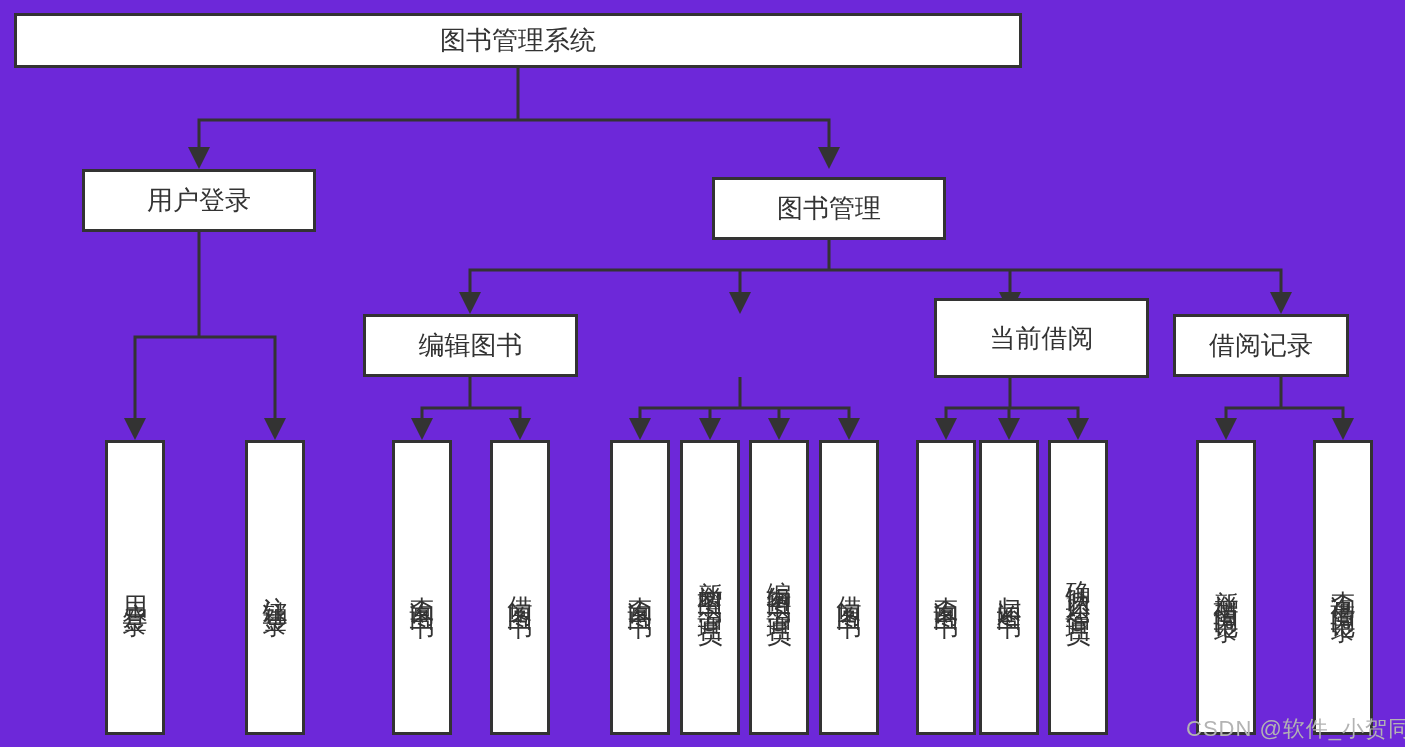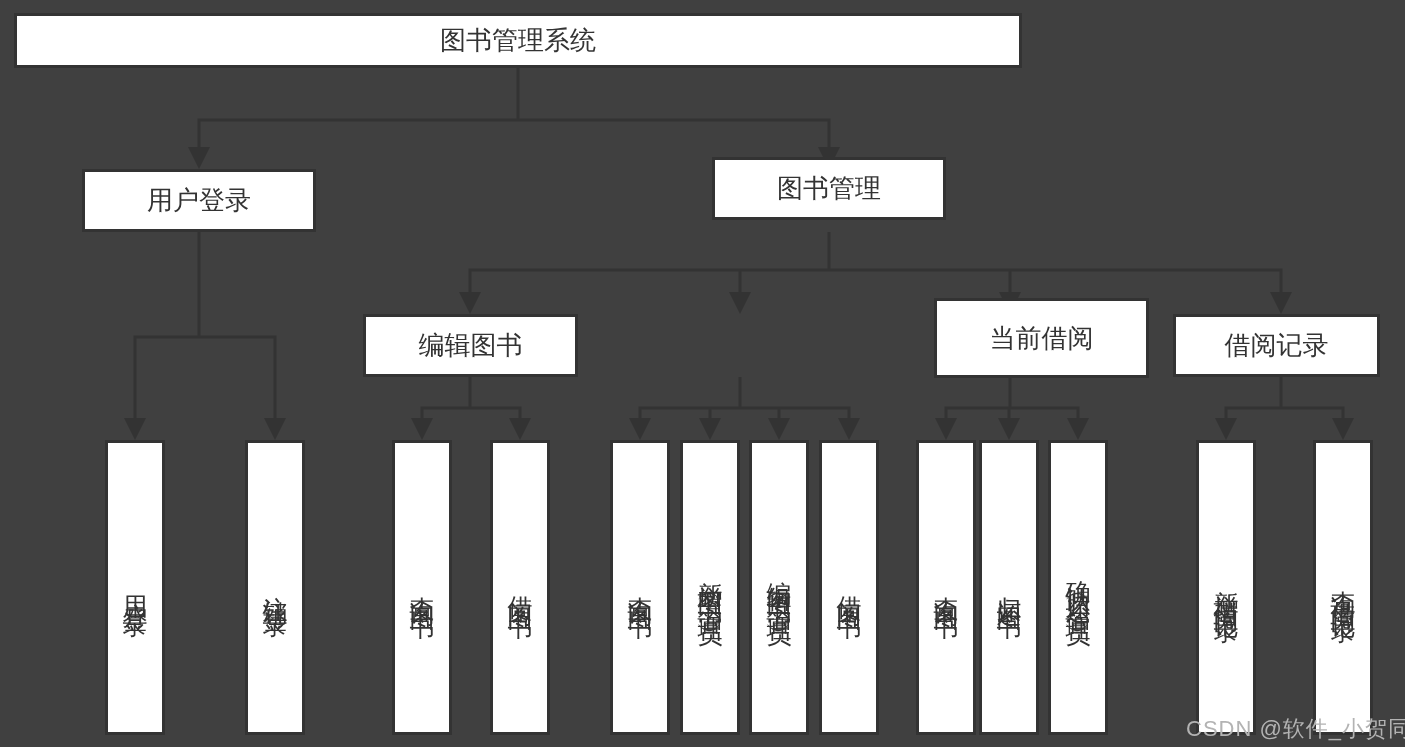--- a/index.html
+++ b/index.html
@@ -2,21 +2,21 @@
 <html><head>
 <meta charset="utf-8">
 <style>
   * { margin: 0; padding: 0; box-sizing: border-box; }
   html, body { background: #ffffff; }
   body { font-family: "Liberation Sans", sans-serif; }
   .canvas {
     position: relative;
     width: 1405px;
     height: 747px;
-    background: #404040;
+    background: #6d28d9;
     overflow: hidden;
     color: #333333;
   }
   svg.connectors {
     position: absolute;
     left: 0; top: 0;
     width: 1405px; height: 747px;
   }
   .node {
     position: absolute;
@@ -102,31 +102,31 @@
     </g>
   </svg>
 
   <div class="node" style="left:14px; top:13px; width:1008px; height:55px;">
     <span>图书管理系统</span>
   </div>
 
   <div class="node" style="left:82px; top:169px; width:234px; height:63px;">
     <span>用户登录</span>
   </div>
-  <div class="node" style="left:712px; top:157px; width:234px; height:63px;">
+  <div class="node" style="left:712px; top:177px; width:234px; height:63px;">
     <span>图书管理</span>
   </div>
 
   <div class="node" style="left:363px; top:314px; width:215px; height:63px;">
     <span>编辑图书</span>
   </div>
   <div class="node" style="left:903px; top:298px; width:215px; height:80px;margin-left:31px;">
     <span>当前借阅</span>
   </div>
-  <div class="node" style="left:1173px; top:314px; width:207px; height:63px;">
+  <div class="node" style="left:1173px; top:314px; width:176px; height:63px;">
     <span>借阅记录</span>
   </div>
 
   <div class="node vnode" style="left:105px; top:440px; width:60px; height:295px;">
     <span>用户登录</span>
   </div>
   <div class="node vnode" style="left:245px; top:440px; width:60px; height:295px;">
     <span>注销登录</span>
   </div>
 

